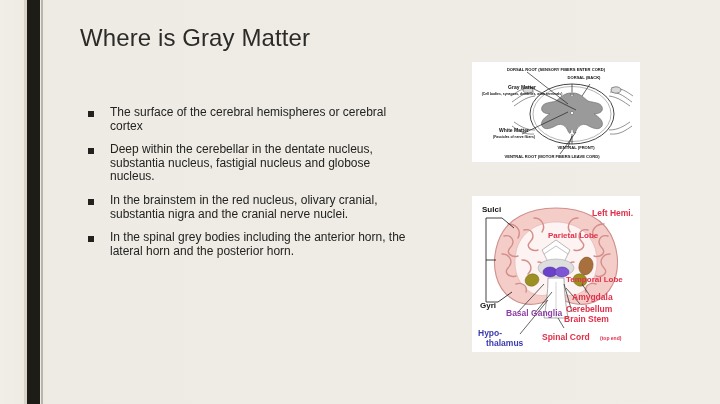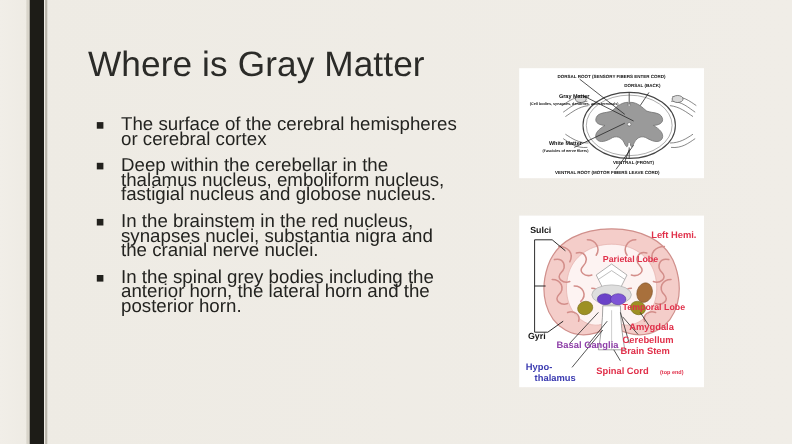--- a/index.html
+++ b/index.html
@@ -43,22 +43,22 @@
     left: 24px;
     top: 0;
     width: 3px;
     height: 404px;
     background: #d8d4ca;
   }
 
   .title {
     position: absolute;
     left: 80px;
-    top: 40px;
-    font-size: 32px;
+    top: 24px;
+    font-size: 24px;
     font-weight: 400;
     color: #2b2b28;
     letter-spacing: 0.1px;
     white-space: nowrap;
   }
 
   .bullets {
     position: absolute;
     left: 88px;
     top: 106px;
@@ -71,21 +71,21 @@
   }
   .bullet-marker {
     width: 6px;
     height: 6px;
     background: #22211d;
     margin-top: 5px;
     margin-right: 16px;
     flex: 0 0 auto;
   }
   .bullet-text {
-    font-size: 17px;
+    font-size: 12px;
     line-height: 13.6px;
     color: #232320;
     flex: 1 1 auto;
   }
 
   
   .img-box {
     position: absolute;
     background: #ffffff;
     overflow: hidden;
@@ -124,26 +124,26 @@
 
     <div class="bullet-row">
       <span class="bullet-marker"></span>
       <span class="bullet-text">The surface of the cerebral hemispheres or cerebral cortex</span>
     </div>
 
 
 
     <div class="bullet-row">
       <span class="bullet-marker"></span>
-      <span class="bullet-text">Deep within the cerebellar in the thalamus nucleus, emboliform nucleus, fastigial nucleus and globose nucleus.</span>
+      <span class="bullet-text">Deep within the cerebellar in the dentate nucleus, substantia nucleus, fastigial nucleus and globose nucleus.</span>
     </div>
 
     <div class="bullet-row">
       <span class="bullet-marker"></span>
-      <span class="bullet-text">In the brainstem in the red nucleus, synapses nuclei, substantia nigra and the cranial nerve nuclei.</span>
+      <span class="bullet-text">In the brainstem in the red nucleus, olivary cranial, substantia nigra and the cranial nerve nuclei.</span>
     </div>
 
     <div class="bullet-row">
       <span class="bullet-marker"></span>
       <span class="bullet-text">In the spinal grey bodies including the anterior horn, the lateral horn and the posterior horn.</span>
     </div>
 
   </div>
 
   <div class="img-box" id="spinal-figure">

